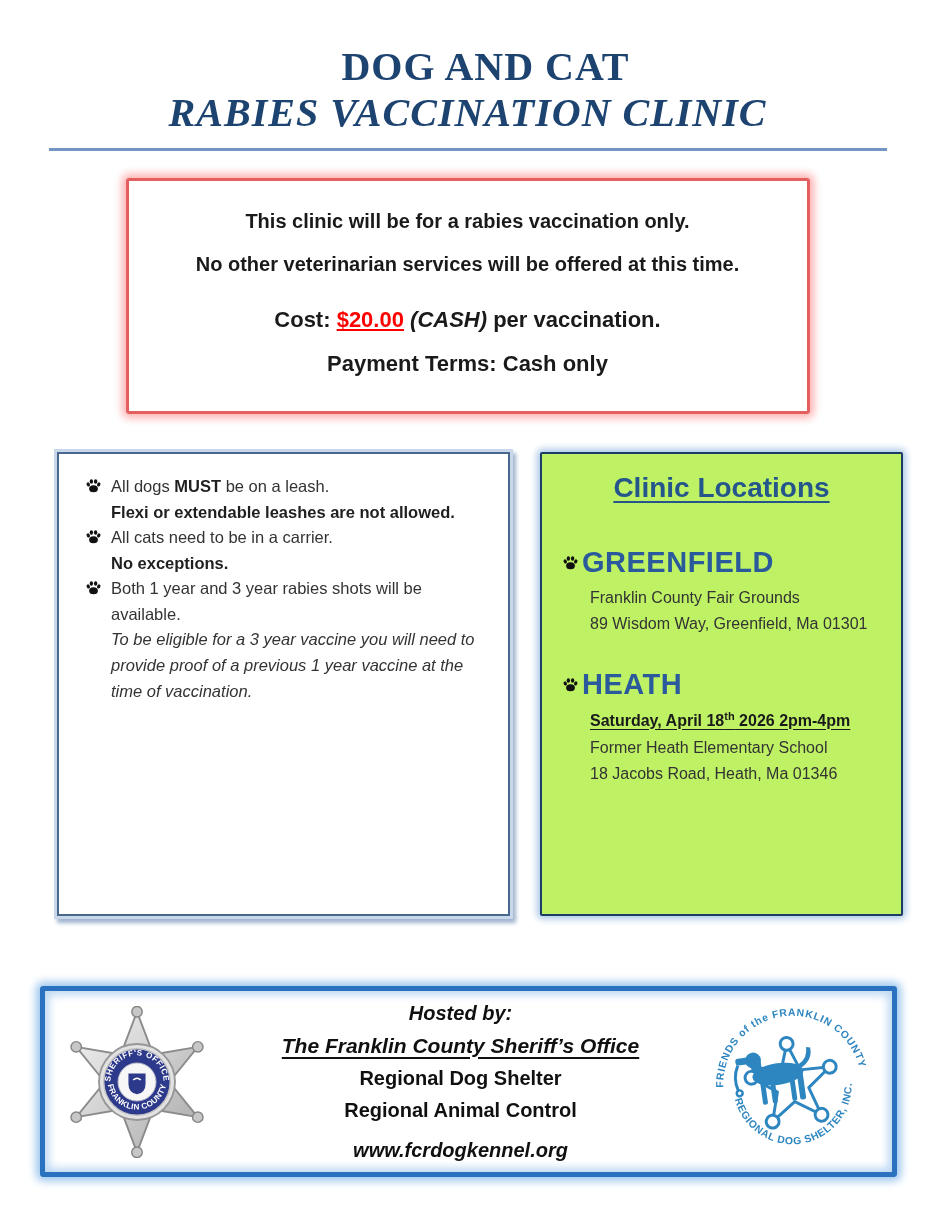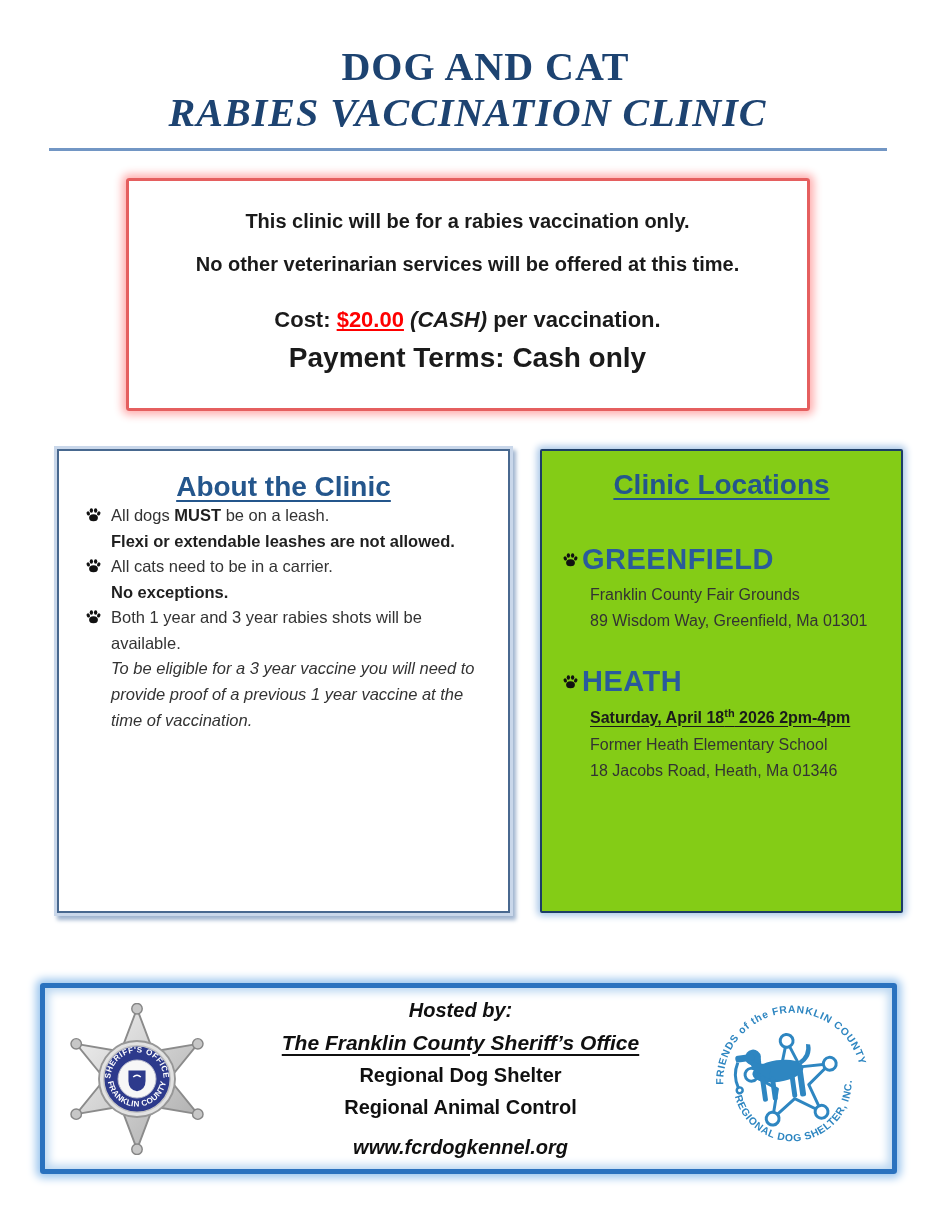--- a/index.html
+++ b/index.html
@@ -25,31 +25,31 @@
   .notice-box {
     width: 684px; margin: 27px auto 0; padding: 26px 38px 34px;
     border: 3px solid #e55f5f; border-radius: 3px;
     box-shadow: 0 0 9px 4px #ffb0b0;
     text-align: center; color: #1a1a1a;
   }
   .notice-line { font-size: 20px; font-weight: bold; line-height: 1.45; margin-bottom: 14px; }
   .cost-line { font-size: 22px; font-weight: bold; margin-top: 28px; }
   .cost-amount { color: #fe0000; text-decoration: underline; }
   .cost-cash { font-style: italic; }
-  .payment-line { font-size: 28px; font-weight: bold; margin-top: 9px; }
+  .payment-line { font-size: 22px; font-weight: bold; margin-top: 18px; }
 
   
   .mid-row { display: flex; gap: 30px; margin: 38px 0 0 57px; }
   .about-box {
     width: 453px; height: 464px; padding: 20px 26px; background: #fff;
     border: 2px solid #48688f;
     box-shadow: 0 0 0 3px #c9d7ea, 3px 4px 4px 3px #9fb4cf;
   }
   .loc-box {
-    width: 363px; height: 464px; padding: 18px 20px; background: #84cc16;
+    width: 363px; height: 464px; padding: 18px 20px; background: #bef264;
     border: 2px solid #1c3d66; border-radius: 2px;
     box-shadow: 0 0 7px 3px #abc8e8;
   }
   .box-heading {
     text-align: center; color: #24568c; font-size: 28px; font-weight: bold;
     text-decoration: underline; text-underline-offset: 4px;
   }
   .bullet { display: flex; gap: 9px; font-size: 16.5px; color: #333333; line-height: 1.55; }
   .bullet .paw { flex: 0 0 auto; margin-top: 3px; }
   .paw { width: 17px; height: 17px; }
@@ -93,21 +93,20 @@
   <div class="notice-box">
     <div class="notice-line">This clinic will be for a rabies vaccination only.</div>
     <div class="notice-line">No other veterinarian services will be offered at this time.</div>
     <div class="cost-line"><span>Cost: </span><span class="cost-amount">$20.00</span><span class="cost-cash"> (CASH) </span><span>per vaccination.</span></div>
     <div class="payment-line">Payment Terms: Cash only</div>
   </div>
 
   <div class="mid-row">
 
     <div class="about-box">
-      <div class="box-heading">About the Clinic</div>
 
       <div class="bullet">
         <svg class="paw" viewBox="0 0 24 24">
             <g fill="#111">
               <ellipse cx="12" cy="16.5" rx="6.2" ry="5"></ellipse>
               <ellipse cx="4.6" cy="10.5" rx="2.3" ry="3.1" transform="rotate(-22 4.6 10.5)"></ellipse>
               <ellipse cx="19.4" cy="10.5" rx="2.3" ry="3.1" transform="rotate(22 19.4 10.5)"></ellipse>
               <ellipse cx="9" cy="6.3" rx="2.4" ry="3.3"></ellipse>
               <ellipse cx="15" cy="6.3" rx="2.4" ry="3.3"></ellipse>
             </g>

